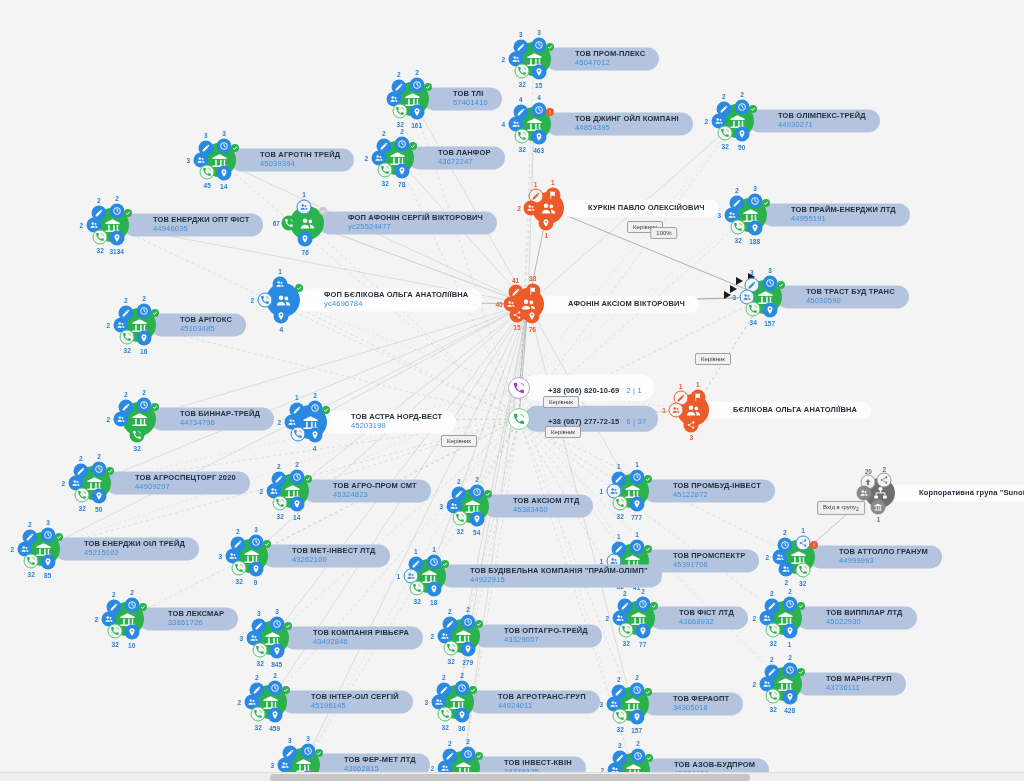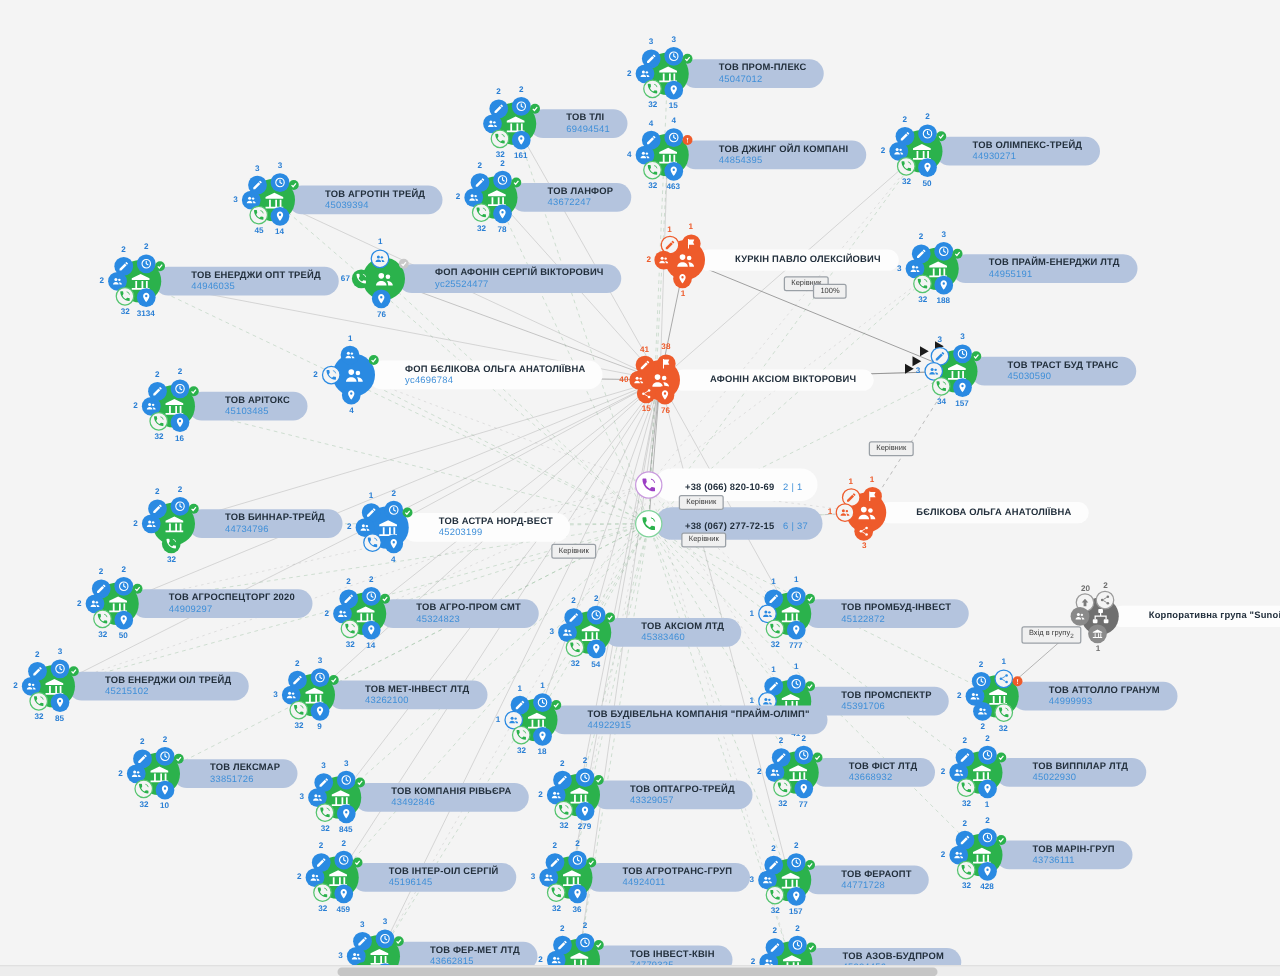--- a/index.html
+++ b/index.html
@@ -241,21 +241,21 @@
         <div class="sat blue" style="left: 4.641px; top: 13.209px;">
           <svg viewBox="0 0 24 24" width="9" height="9" fill="currentColor">
             <path d="M12 2C8.3 2 5.3 5 5.3 8.7 5.3 13.8 12 22 12 22s6.7-8.2 6.7-13.3C18.7 5 15.7 2 12 2zm0 9.2a2.5 2.5 0 1 1 0-5 2.5 2.5 0 0 1 0 5z"></path>
           </svg>
         </div>
         <div class="cnt blue" style="left: 4.641px; top: 26.061px;">15</div>
       </div>
       <div class="node" style="left: 412px; top: 69px;">
         <div class="pill blue" style="left: 11px;">
           <div class="t1">ТОВ ТЛІ</div>
-          <div class="t2">69494541</div>
+          <div class="t2">57401410</div>
         </div>
         <div class="core" style="width: 34px; height: 34px; background: rgb(43, 178, 76);">
           <svg viewBox="0 0 24 24" width="17" height="17" fill="currentColor">
             <path d="M12 3 2 8v2h20V8L12 3zM4 11v8H2v2h20v-2h-2v-8h-2v8h-3v-8h-2v8H8v-8H6v8H4v-8z"></path>
           </svg>
         </div>
         <div class="badge ok" style="left: 12px; top: -16px;">
           <svg viewBox="0 0 24 24" width="6" height="6" fill="none" stroke="#fff" stroke-width="4">
             <path d="M5 12.5 10 17.5 19 7"></path>
           </svg>
@@ -495,21 +495,21 @@
         <div class="cnt blue" style="left: -11.781px; top: 24.633px;">32</div>
         <div class="sat blue" style="left: 4.641px; top: 13.209px;">
           <svg viewBox="0 0 24 24" width="9" height="9" fill="currentColor">
             <path d="M12 2C8.3 2 5.3 5 5.3 8.7 5.3 13.8 12 22 12 22s6.7-8.2 6.7-13.3C18.7 5 15.7 2 12 2zm0 9.2a2.5 2.5 0 1 1 0-5 2.5 2.5 0 0 1 0 5z"></path>
           </svg>
         </div>
         <div class="cnt blue" style="left: 4.641px; top: 26.061px;">78</div>
       </div>
       <div class="node" style="left: 112px; top: 195px;">
         <div class="pill blue" style="left: 11px;">
-          <div class="t1">ТОВ ЕНЕРДЖИ ОПТ ТРЕЙД</div>
+          <div class="t1">ТОВ ЕНЕРДЖИ ОПТ ФІСТ</div>
           <div class="t2">44946035</div>
         </div>
         <div class="core" style="width: 34px; height: 34px; background: rgb(43, 178, 76);">
           <svg viewBox="0 0 24 24" width="17" height="17" fill="currentColor">
             <path d="M12 3 2 8v2h20V8L12 3zM4 11v8H2v2h20v-2h-2v-8h-2v8h-3v-8h-2v8H8v-8H6v8H4v-8z"></path>
           </svg>
         </div>
         <div class="badge ok" style="left: 12px; top: -16px;">
           <svg viewBox="0 0 24 24" width="6" height="6" fill="none" stroke="#fff" stroke-width="4">
             <path d="M5 12.5 10 17.5 19 7"></path>
@@ -1901,21 +1901,21 @@
         <div class="sat blue" style="left: 4.641px; top: 13.209px;">
           <svg viewBox="0 0 24 24" width="9" height="9" fill="currentColor">
             <path d="M12 2C8.3 2 5.3 5 5.3 8.7 5.3 13.8 12 22 12 22s6.7-8.2 6.7-13.3C18.7 5 15.7 2 12 2zm0 9.2a2.5 2.5 0 1 1 0-5 2.5 2.5 0 0 1 0 5z"></path>
           </svg>
         </div>
         <div class="cnt blue" style="left: 4.641px; top: 26.061px;">36</div>
       </div>
       <div class="node" style="left: 632px; top: 674px;">
         <div class="pill blue" style="left: 11px;">
           <div class="t1">ТОВ ФЕРАОПТ</div>
-          <div class="t2">44771728</div>
+          <div class="t2">34305018</div>
         </div>
         <div class="core" style="width: 34px; height: 34px; background: rgb(43, 178, 76);">
           <svg viewBox="0 0 24 24" width="17" height="17" fill="currentColor">
             <path d="M12 3 2 8v2h20V8L12 3zM4 11v8H2v2h20v-2h-2v-8h-2v8h-3v-8h-2v8H8v-8H6v8H4v-8z"></path>
           </svg>
         </div>
         <div class="badge ok" style="left: 12px; top: -16px;">
           <svg viewBox="0 0 24 24" width="6" height="6" fill="none" stroke="#fff" stroke-width="4">
             <path d="M5 12.5 10 17.5 19 7"></path>
           </svg>

